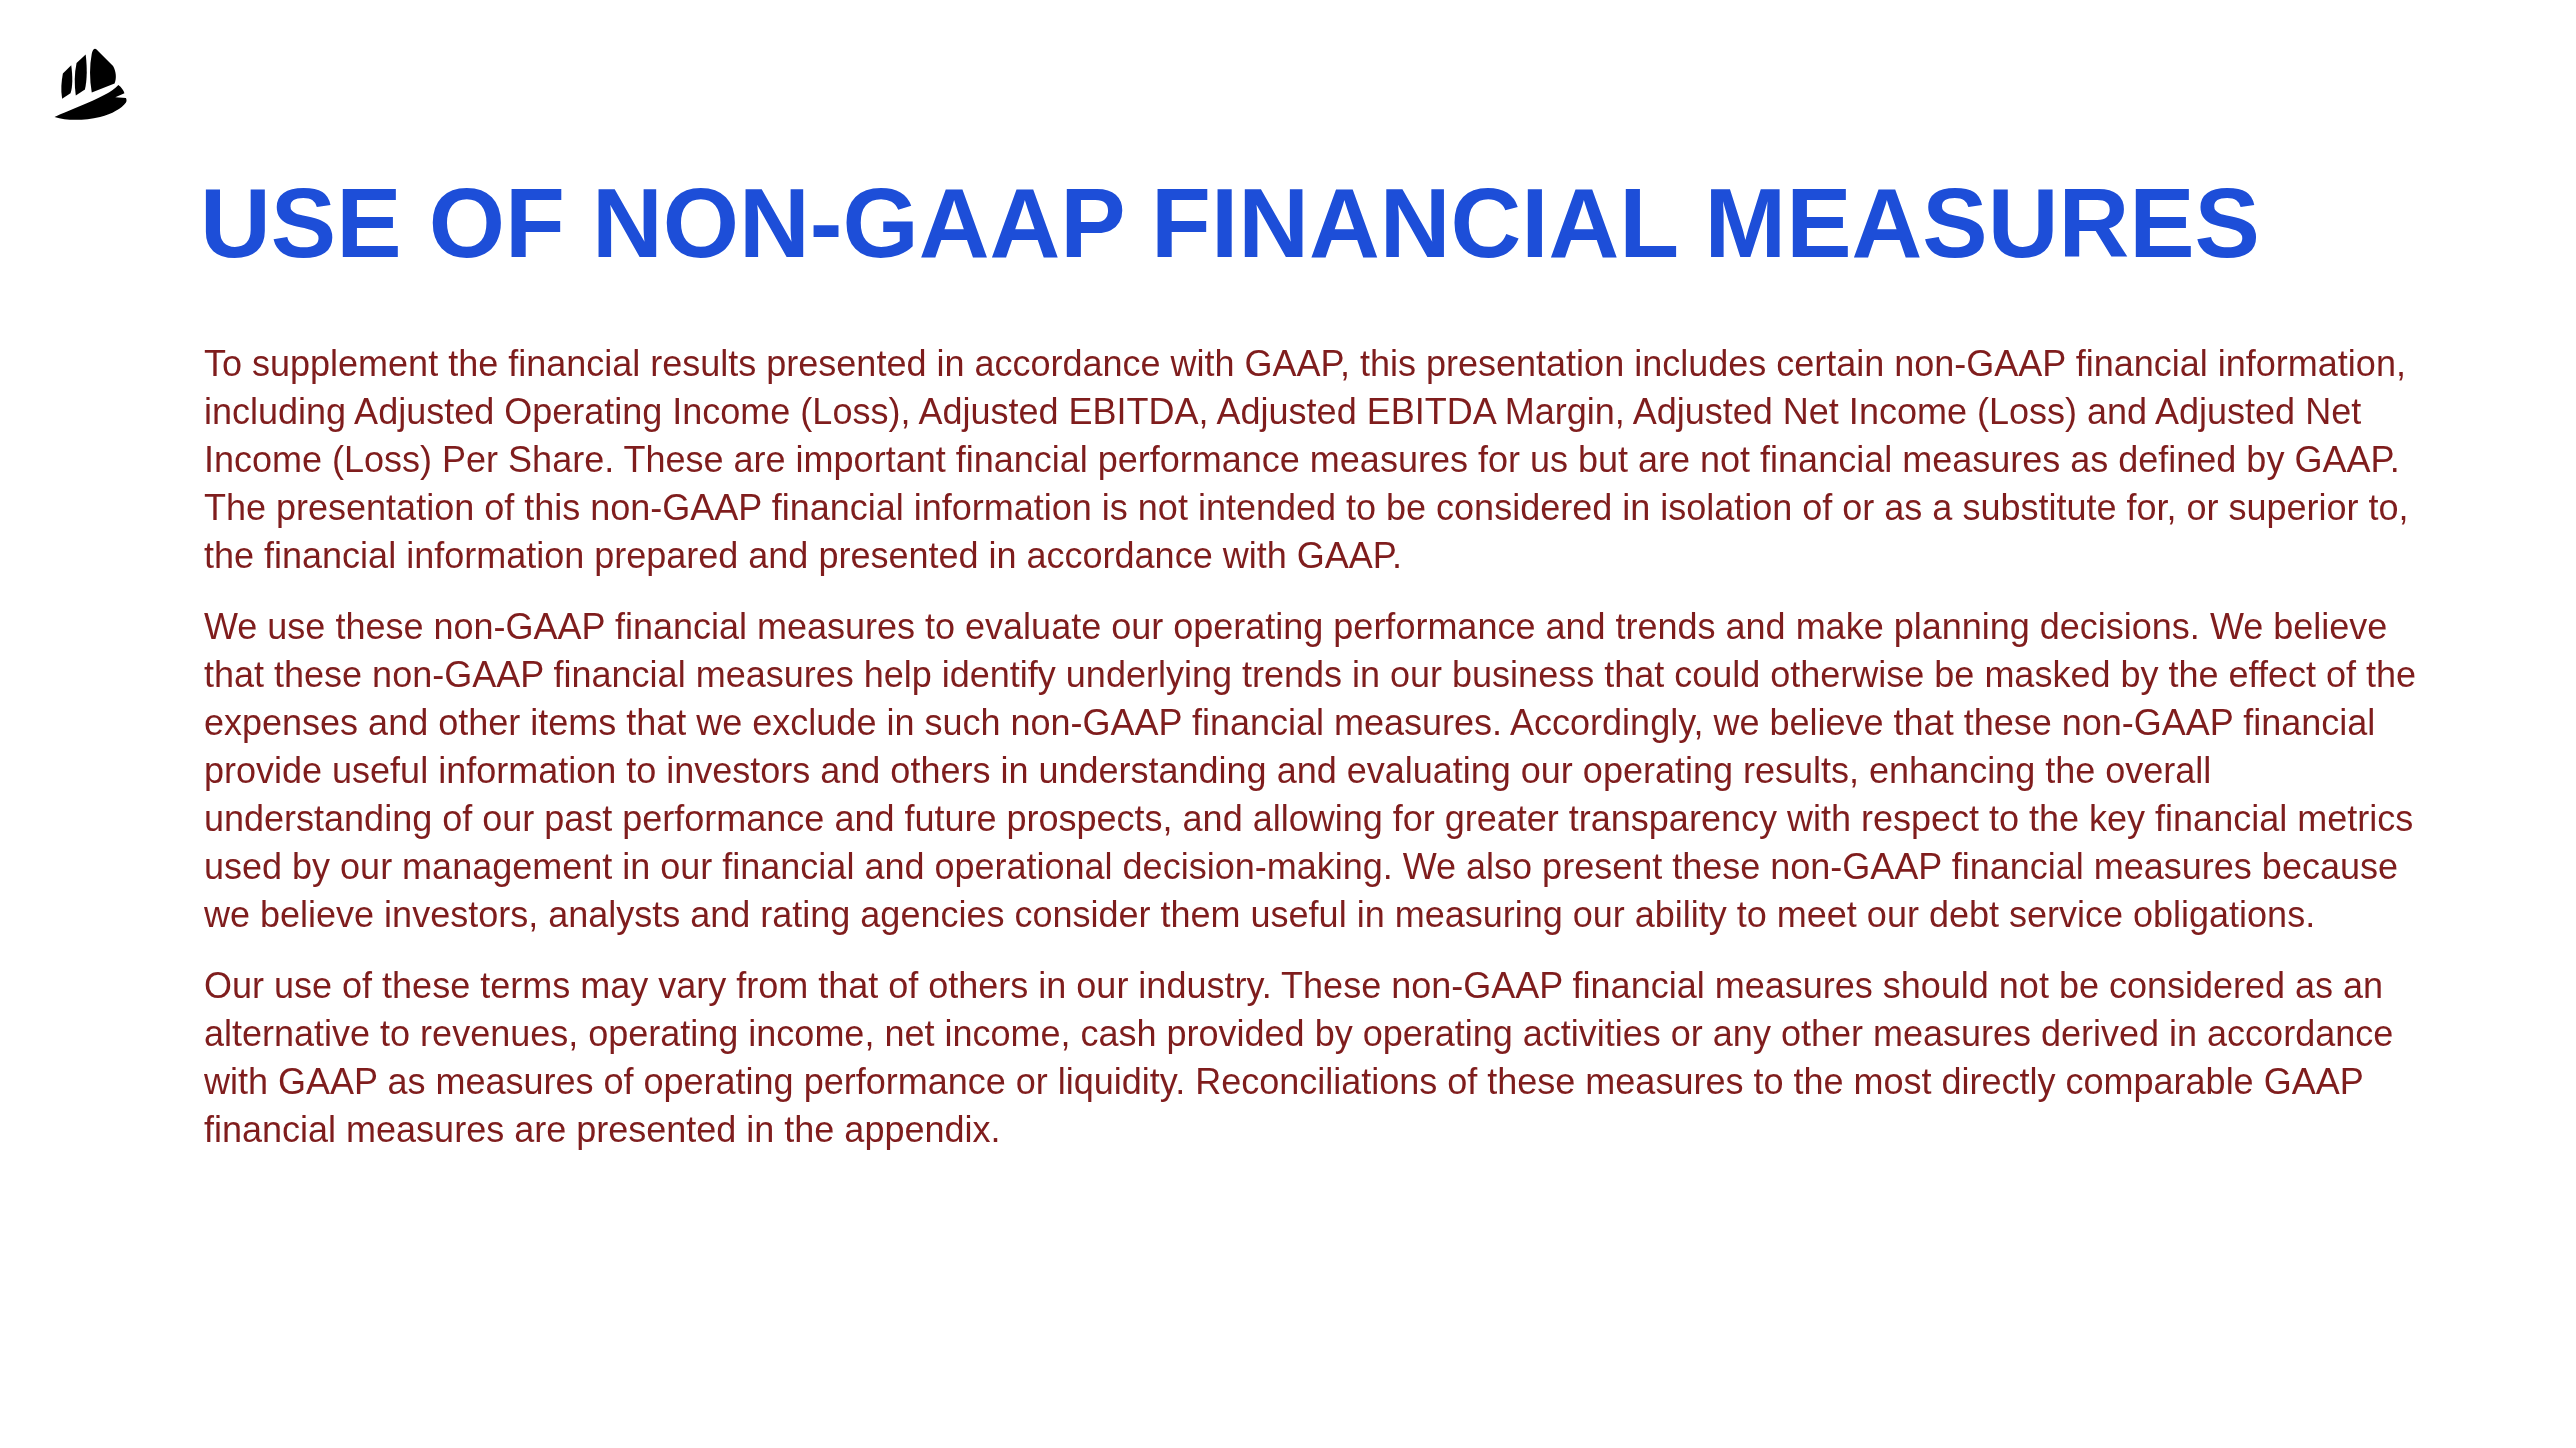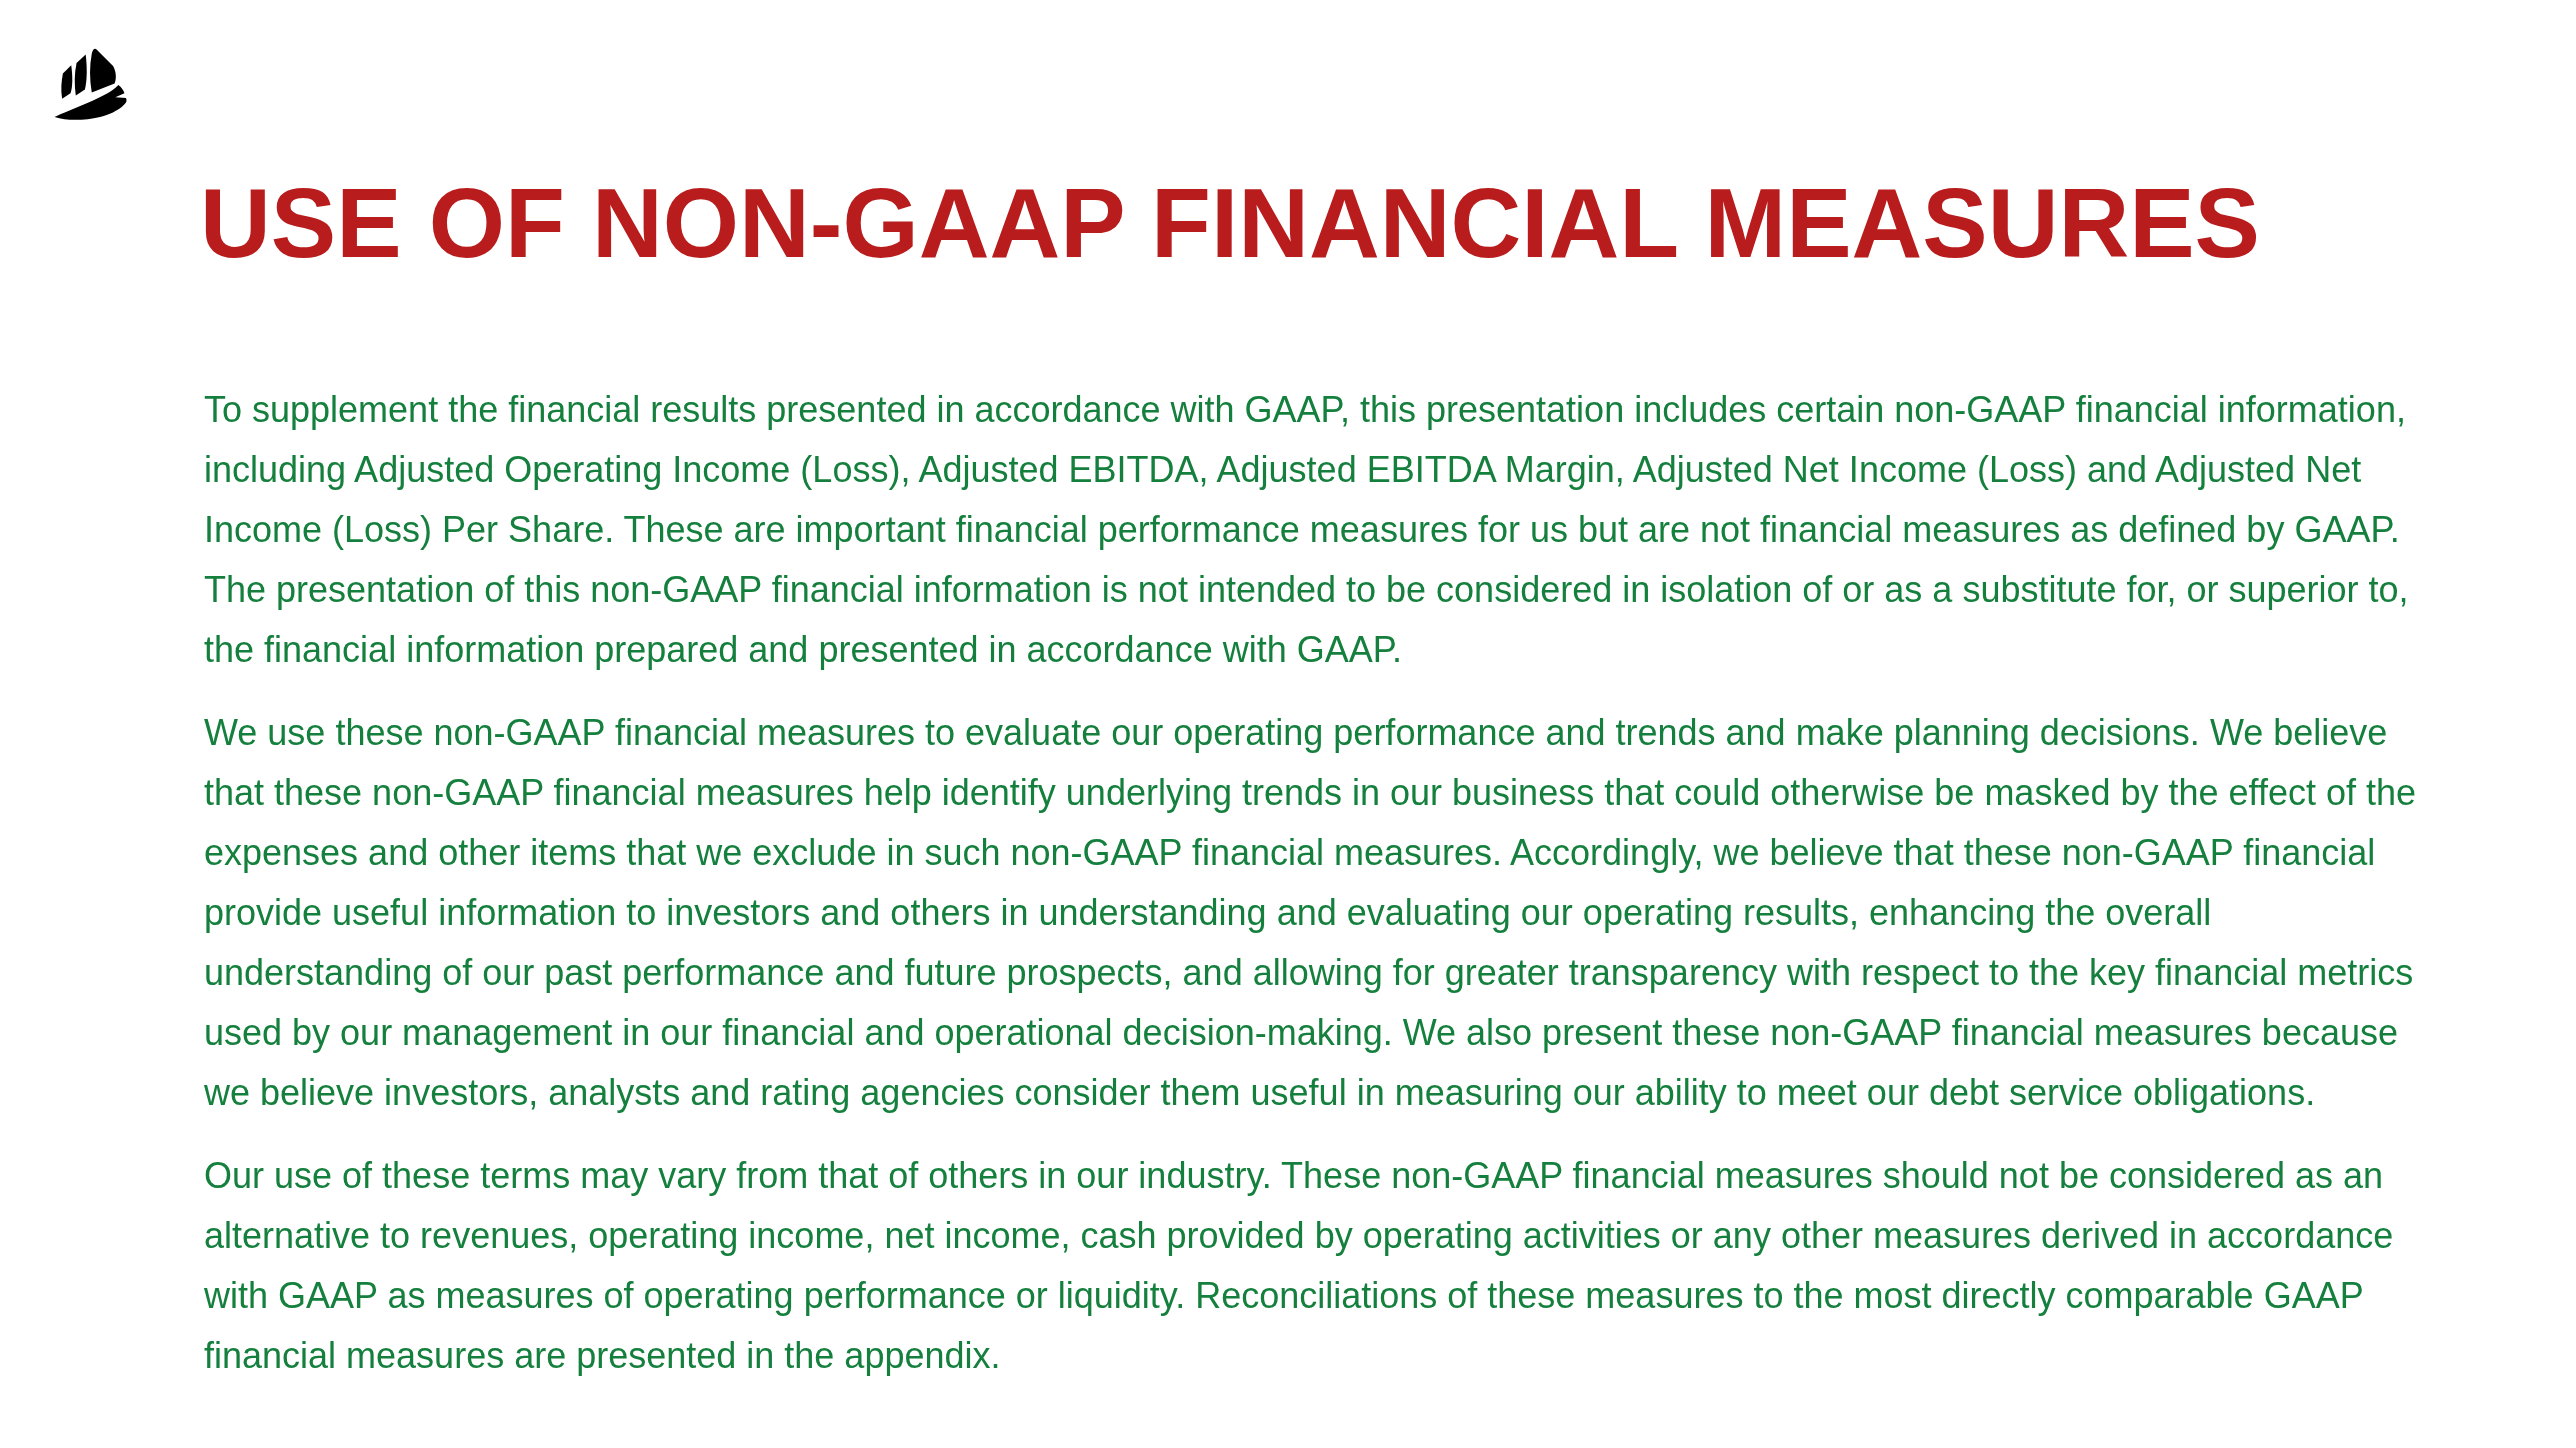--- a/index.html
+++ b/index.html
@@ -27,31 +27,30 @@
   .slide-title {
     position: absolute;
     left: 200px;
     top: 174px;
     margin: 0;
     font-size: 98px;
     font-weight: bold;
     line-height: 1;
     letter-spacing: 0px;
     white-space: nowrap;
-    color: #b91c1c;
+    color: #1d4ed8;
   }
   .body-text {
     position: absolute;
     left: 204px;
     top: 340px;
     width: 2220px;
     font-size: 36px;
-    line-height: 60px;
-    color: #15803d;
-    margin-top: 40px;
+    line-height: 48px;
+    color: #7f1d1d;
   }
   .body-text p {
     margin: 0 0 23px 0;
     text-align: left;
   }
 </style>
 </head>
 <body>
 
 <div class="logo">

